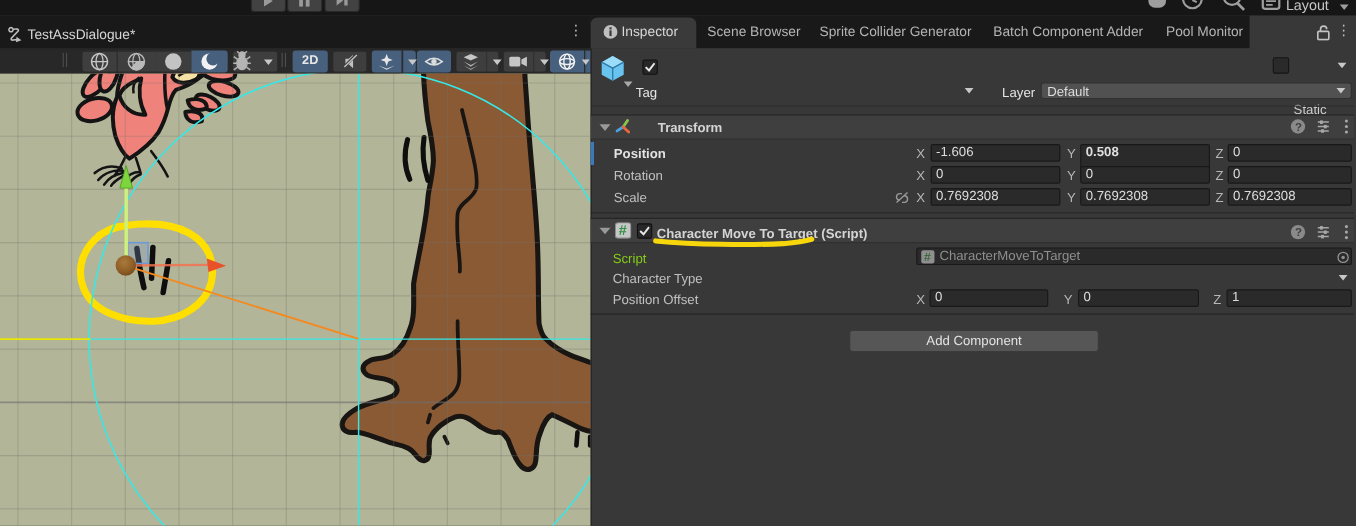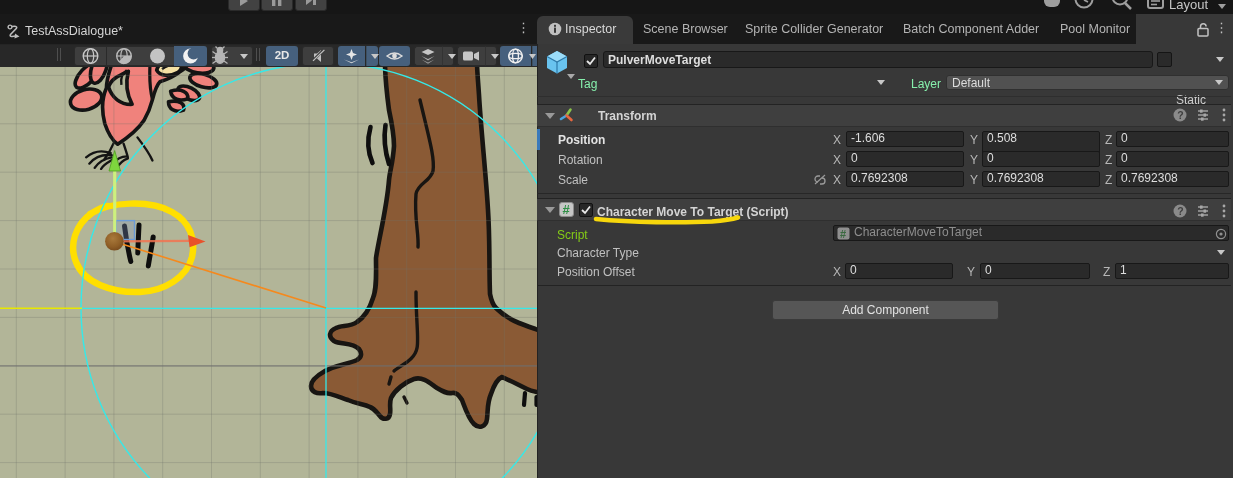--- a/index.html
+++ b/index.html
@@ -15,21 +15,21 @@
   .tbtn{position:absolute;top:2px;height:20px;background:#3e3e3e;box-sizing:border-box;}
   .tbtn.sel{background:#46607d;}
   
   #insp-tabbar{left:537px;top:14px;width:599px;height:30px;background:#191919;}
   #insp-body{left:537px;top:44px;width:696px;height:434px;background:#383838;border-left:1px solid #232323;box-sizing:border-box;}
   .tab-label{position:absolute;top:8px;color:#b4b4b4;font-size:12.5px;white-space:nowrap;}
   #tab-active{position:absolute;left:0px;top:2px;width:96px;height:28px;background:#3a3a3a;border-radius:6px 6px 0 0;}
   .field{position:absolute;background:#2a2a2a;border:1px solid #181818;border-radius:2px;box-sizing:border-box;color:#dedede;font-size:12px;line-height:13px;padding-left:4px;}
   .drop{position:absolute;background:#515151;border:1px solid #303030;border-radius:3px;box-sizing:border-box;color:#dcdcdc;font-size:12px;}
   .lbl{position:absolute;color:#c0c0c0;font-size:12px;white-space:nowrap;}
-  .dim{color:#86efac;}
+  .dim{color:#e5e5e5;}
   .hdr{position:absolute;left:0;width:694px;height:23px;background:#3f3f3f;border-top:1px solid #232323;border-bottom:1px solid #2f2f2f;box-sizing:border-box;}
   .foldtri{position:absolute;width:0;height:0;border-left:5px solid transparent;border-right:5px solid transparent;border-top:6px solid #999;}
   .ddtri{position:absolute;width:0;height:0;border-left:4px solid transparent;border-right:4px solid transparent;border-top:5px solid #c8c8c8;}
   .axlbl{position:absolute;color:#b6b6b6;font-size:12px;}
 </style>
 </head>
 <body>
 
 <div class="abs" id="topbar">
   <div class="playbtn" style="left:228px;"></div>
@@ -300,21 +300,20 @@
     <path d="M11 1 L21 6.5 L21 18 L11 23.5 L1 18 L1 6.5 Z" fill="#69c3ef"></path>
     <path d="M1 6.5 L11 12 L21 6.5 L11 1 Z" fill="#9bdcf8"></path>
     <path d="M11 12 L11 23.5" stroke="#2e79a8" stroke-width="1.2"></path>
     <path d="M1 6.5 L11 12 L21 6.5" fill="none" stroke="#2e79a8" stroke-width="1.2"></path>
     <path d="M25 28 l8 0 l-4 5 z" fill="#a9a9a9" transform="translate(-4,-4)"></path>
   </svg>
   <div class="abs" style="left:47px;top:10px;width:12px;height:12px;background:#272727;border:1px solid #111;border-radius:2px;"></div>
   <svg class="abs" style="left:48px;top:11px;" width="12" height="12" viewBox="0 0 12 12">
       <path d="M2 6 L5 9 L10 2.5" fill="none" stroke="#e8e8e8" stroke-width="1.8"></path>
     </svg>
-  <div class="field" style="left:66px;top:7px;width:550px;height:17px;font-weight:bold;line-height:16px;border-radius:3px;">PulverMoveTarget</div>
   <div class="abs" style="left:620px;top:8px;width:13px;height:13px;background:#2a2a2a;border:1px solid #151515;border-radius:2px;"></div>
   <div class="lbl" style="left:639px;top:9px;color:#cdcdcd;margin-top:40px;">Static</div>
   <div class="ddtri" style="left:679px;top:13px;"></div>
   <div class="lbl dim" style="left:41px;top:33px;">Tag</div>
   <div class="ddtri" style="left:340px;top:36px;"></div>
   <div class="lbl dim" style="left:374px;top:33px;">Layer</div>
   <div class="drop" style="left:409px;top:31px;width:283px;height:15px;line-height:14px;padding-left:5px;">Default</div>
   <div class="ddtri" style="left:678px;top:36px;"></div>
 
   <div class="abs" style="left:0;top:52px;width:694px;height:1px;background:#2e2e2e;"></div>
@@ -343,21 +342,21 @@
     <circle cx="52" cy="3" r="1.4" fill="#a8a8a8"></circle>
         <circle cx="52" cy="8" r="1.4" fill="#a8a8a8"></circle>
         <circle cx="52" cy="13" r="1.4" fill="#a8a8a8"></circle>
   </svg></div>
 
   <div class="abs" style="left:0px;top:85px;width:2.5px;height:21px;background:#3a79bb;"></div>
   <div class="lbl" style="left:21px;top:89px;font-weight:bold;color:#e2e2e2;">Position</div>
   <div class="axlbl" style="left:296px;top:89px;">X</div>
     <div class="field" style="left:309px;top:87px;width:118px;height:16px;">-1.606</div>
   <div class="axlbl" style="left:433px;top:89px;">Y</div>
-    <div class="field" style="left:445px;top:87px;width:118px;height:32px;">0.508</div>
+    <div class="field" style="left:445px;top:87px;width:118px;height:32px;font-weight:bold;">0.508</div>
   <div class="axlbl" style="left:568px;top:89px;">Z</div>
     <div class="field" style="left:579px;top:87px;width:113px;height:16px;">0</div>
   <div class="lbl" style="left:21px;top:109px;">Rotation</div>
   <div class="axlbl" style="left:296px;top:109px;">X</div>
     <div class="field" style="left:309px;top:107px;width:118px;height:16px;">0</div>
   <div class="axlbl" style="left:433px;top:109px;">Y</div>
     <div class="field" style="left:445px;top:107px;width:118px;height:16px;">0</div>
   <div class="axlbl" style="left:568px;top:109px;">Z</div>
     <div class="field" style="left:579px;top:107px;width:113px;height:16px;">0</div>
   <div class="lbl" style="left:21px;top:129px;">Scale</div>

